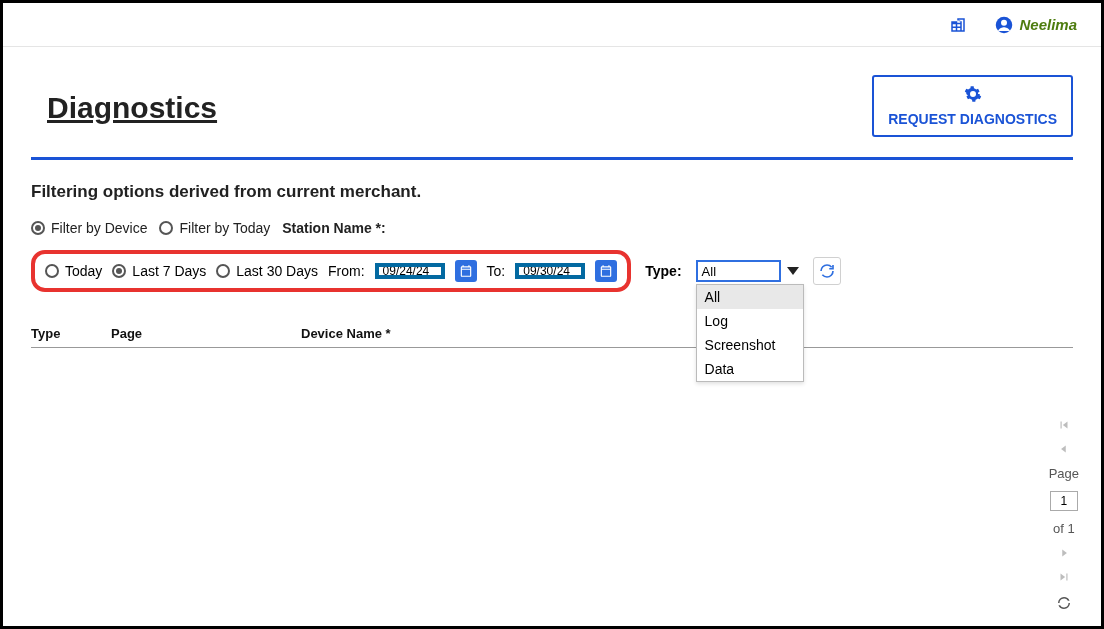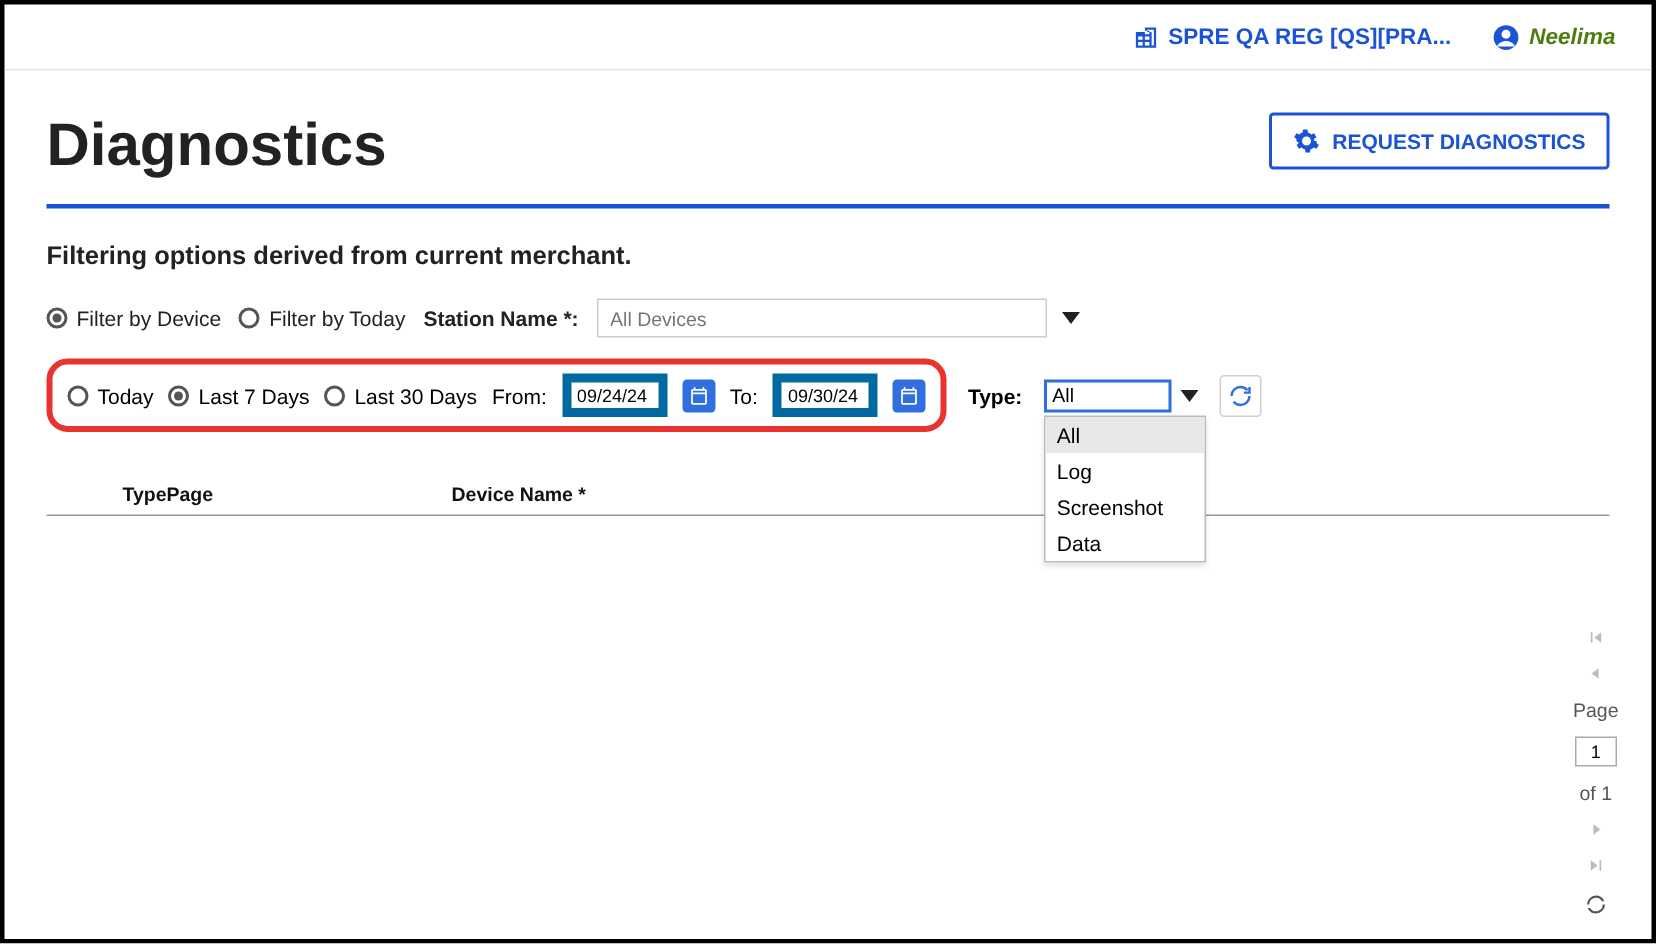--- a/index.html
+++ b/index.html
@@ -4,68 +4,67 @@
 <style>
   * { box-sizing: border-box; }
   html, body { margin:0; padding:0; font-family: "Segoe UI", Arial, sans-serif; background:#fff; }
   .outer-frame { width:1104px; height:629px; border:3px solid #000; position:relative; overflow:hidden; }
   .topbar { height:44px; border-bottom:1px solid #e5e5e5; display:flex; align-items:center; justify-content:flex-end; padding:0 24px; gap:28px; }
   .org-link { display:flex; align-items:center; gap:6px; color:#1a53d6; font-weight:600; font-size:15px; cursor:pointer; }
   .user-link { display:flex; align-items:center; gap:6px; color:#4d7c0f; font-weight:600; font-size:15px; cursor:pointer;font-style:italic; }
   .icon-svg { width:18px; height:18px; display:inline-block; vertical-align:middle; }
   .content { padding: 28px 28px 0 28px; position:relative; }
   .title-row { display:flex; justify-content:space-between; align-items:flex-start; }
-  h1 { margin:0; font-size:40px; font-weight:700; color:#222; }
-  .req-btn { border:2px solid #1a53d6; color:#1a53d6; background:#fff; padding:8px 14px; font-weight:700; font-size:14px; display:flex; align-items:center; gap:8px; cursor:pointer; border-radius:3px; }
+  h1 { margin:16px; font-size:30px; font-weight:700; color:#222;text-decoration:underline; }
+  .req-btn { border:2px solid #1a53d6; color:#1a53d6; background:#fff; padding:8px 14px; font-weight:700; font-size:14px; display:flex; align-items:center; gap:8px; cursor:pointer; border-radius:3px;flex-direction:column; }
   .req-btn .gear { width:18px; height:18px; }
   .title-rule { border:none; border-top:3px solid #1a53d6; margin:16px 0 22px 0; }
   .filter-heading { font-weight:700; font-size:17px; color:#222; margin-bottom:18px; }
   .filter-row1 { display:flex; align-items:center; gap:12px; font-size:14px; color:#222; margin-bottom:14px; }
   .radio { display:flex; align-items:center; gap:6px; cursor:pointer; }
   .radio-mark { width:14px; height:14px; border-radius:50%; border:2px solid #555; display:inline-flex; align-items:center; justify-content:center; }
   .radio-mark.selected::after { content:""; width:6px; height:6px; border-radius:50%; background:#555; display:block; }
   .station-label { font-weight:600; }
   .station-select { position:relative; display:flex; align-items:center; }
   .station-select input { width:300px; height:26px; border:1px solid #ccc; padding:2px 8px; font-size:13px; color:#888; background:#fff; }
   .caret { width:0; height:0; border-left:6px solid transparent; border-right:6px solid transparent; border-top:8px solid #222; margin-left:10px; cursor:pointer; }
   .highlight-box { border:4px solid #e8332f; border-radius:14px; padding:6px 10px; display:inline-flex; align-items:center; gap:10px; font-size:14px; }
-  .date-input { width:70px; height:29px; border:6px solid #0369a1; font-size:12px; padding:0 4px; text-align:left; }
+  .date-input { width:70px; height:16px; border:4px solid #0369a1; font-size:12px; padding:0 4px; text-align:left; }
   .cal-icon { width:22px; height:22px; background:#2f6fe0; border-radius:3px; display:inline-flex; align-items:center; justify-content:center; cursor:pointer; }
   .cal-icon svg { width:14px; height:14px; fill:#fff; }
   .filter-row2 { display:flex; align-items:center; gap:14px; }
   .type-label { font-size:14px; font-weight:600; }
   .type-select-wrap { position:relative; }
   .type-select { width:85px; height:22px; border:2px solid #2f6fe0; font-size:13px; padding:0 4px; background:#fff; display:flex; align-items:center; cursor:pointer; }
   .type-caret { margin-left:6px; cursor:pointer; }
   .refresh-btn { width:28px; height:28px; border:1px solid #d0d0d0; border-radius:3px; background:#fff; display:flex; align-items:center; justify-content:center; cursor:pointer; }
   .refresh-btn svg { width:18px; height:18px; stroke:#2f6fe0; fill:none; stroke-width:2.2; }
   .dropdown-panel { position:absolute; top:24px; left:0; width:108px; border:1px solid #bbb; background:#fff; box-shadow:0 2px 4px rgba(0,0,0,0.12); z-index:10; }
   .dropdown-item { padding:4px 8px; font-size:14px; cursor:pointer; }
   .dropdown-item.sel { background:#e8e8e8; }
   .table-area { margin-top:28px; }
   .table-head { display:flex; border-bottom:1px solid #999; padding:6px 0; font-size:13px; font-weight:700; color:#111; }
-  .th-type { width:80px;text-align:right; }
+  .th-type { width:80px; }
   .th-store { width:190px; }
   .th-station { width:180px; }
   .pager { position:absolute; bottom:14px; right:22px; display:flex; align-items:center; gap:10px; font-size:13px; color:#555;flex-direction:column; }
   .pager-icon { width:14px; height:14px; cursor:pointer; opacity:0.55; display:flex; align-items:center; justify-content:center; }
   .page-input { width:28px; height:20px; border:1px solid #aaa; text-align:center; font-size:12px; }
   .sync-icon { width:18px; height:18px; cursor:pointer; }
 </style>
 </head>
 <body>
 
 <div class="outer-frame">
 
   <div class="topbar">
     <div class="org-link">
       <svg class="icon-svg" viewBox="0 0 24 24" fill="#1a53d6">
           <path d="M3 21V7h8V3h10v18H3zm2-2h4v-3H5v3zm0-5h4v-3H5v3zm6 5h4v-3h-4v3zm0-5h4v-3h-4v3zm0-5h4V6h-4v3zm6 10h2V5h-6v2h4v12z"></path>
         </svg>
-      <span>SPRE QA REG [QS][PRA...</span>
     </div>
     <div class="user-link">
       <svg class="icon-svg" viewBox="0 0 24 24" fill="#1a53d6">
           <circle cx="12" cy="12" r="11"></circle>
           <circle cx="12" cy="9" r="4" fill="#fff"></circle>
           <path d="M4 20c1.5-4 6-5 8-5s6.5 1 8 5" fill="#fff"></path>
         </svg>
       <span>Neelima</span>
     </div>
   </div>
@@ -88,24 +87,20 @@
     <div class="filter-row1">
       <div class="radio">
         <span class="radio-mark selected"></span>
         <span>Filter by Device</span>
       </div>
       <div class="radio">
         <span class="radio-mark"></span>
         <span>Filter by Today</span>
       </div>
       <span class="station-label">Station Name *:</span>
-      <div class="station-select">
-        <input type="text" placeholder="All Devices" style="">
-        <span class="caret"></span>
-      </div>
     </div>
 
     <div class="filter-row2">
       <div class="highlight-box">
         <div class="radio">
           <span class="radio-mark"></span>
           <span>Today</span>
         </div>
         <div class="radio">
           <span class="radio-mark selected"></span>

